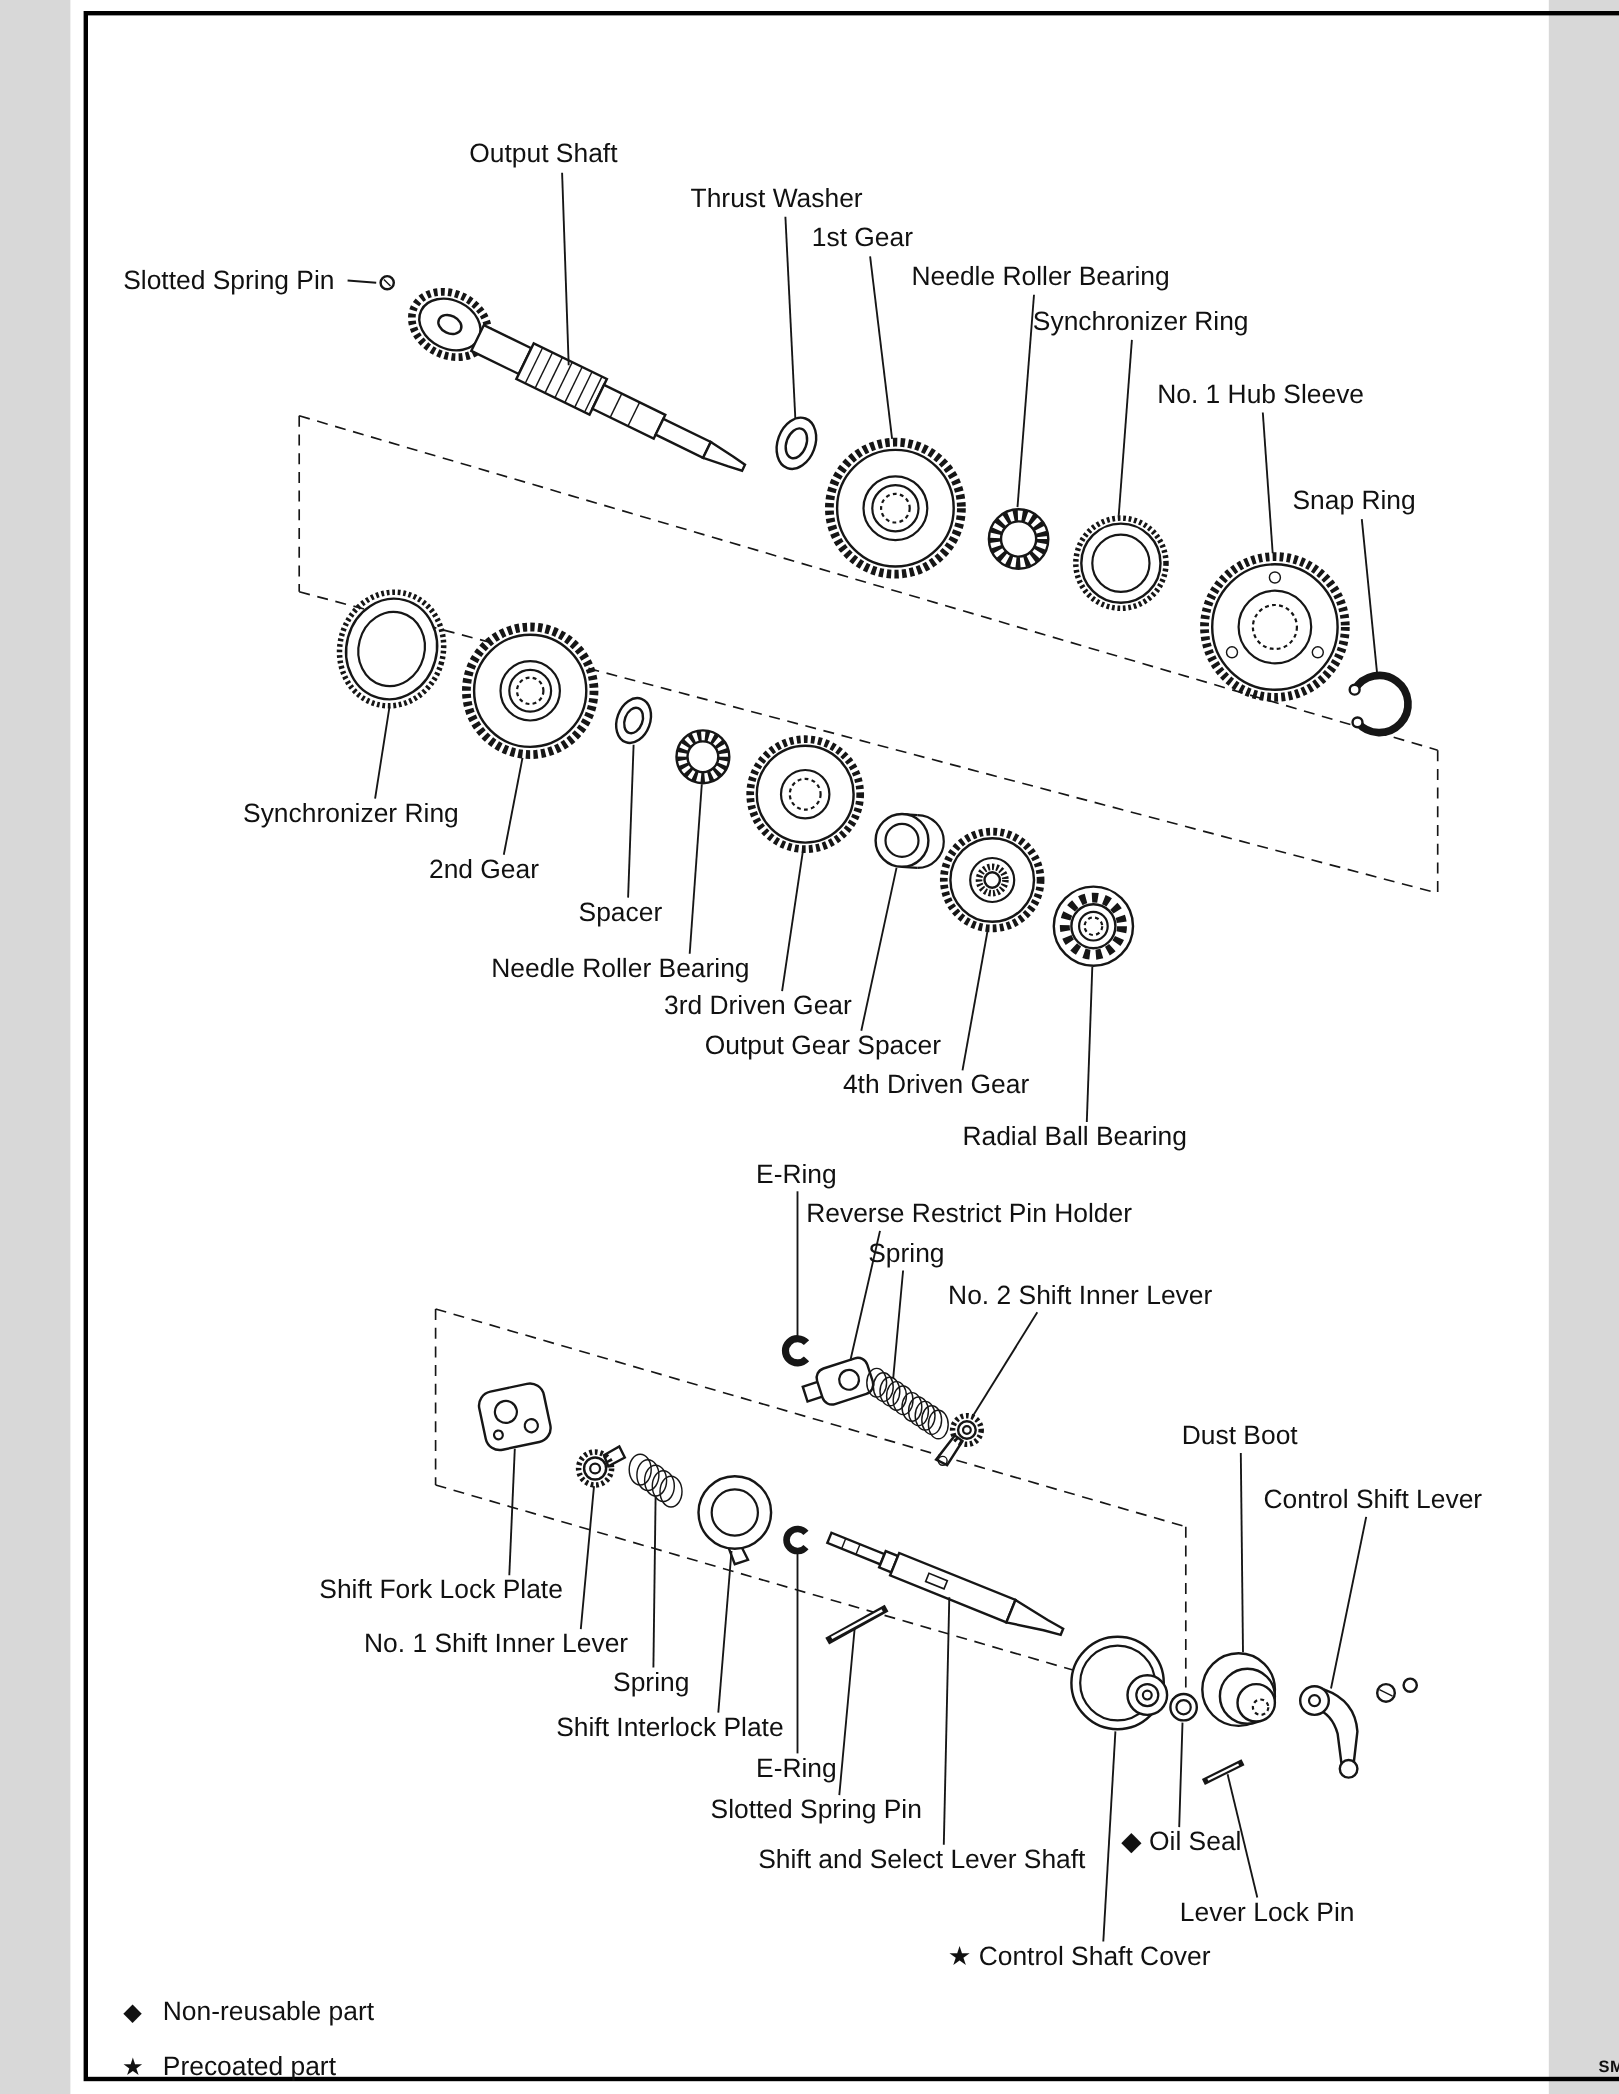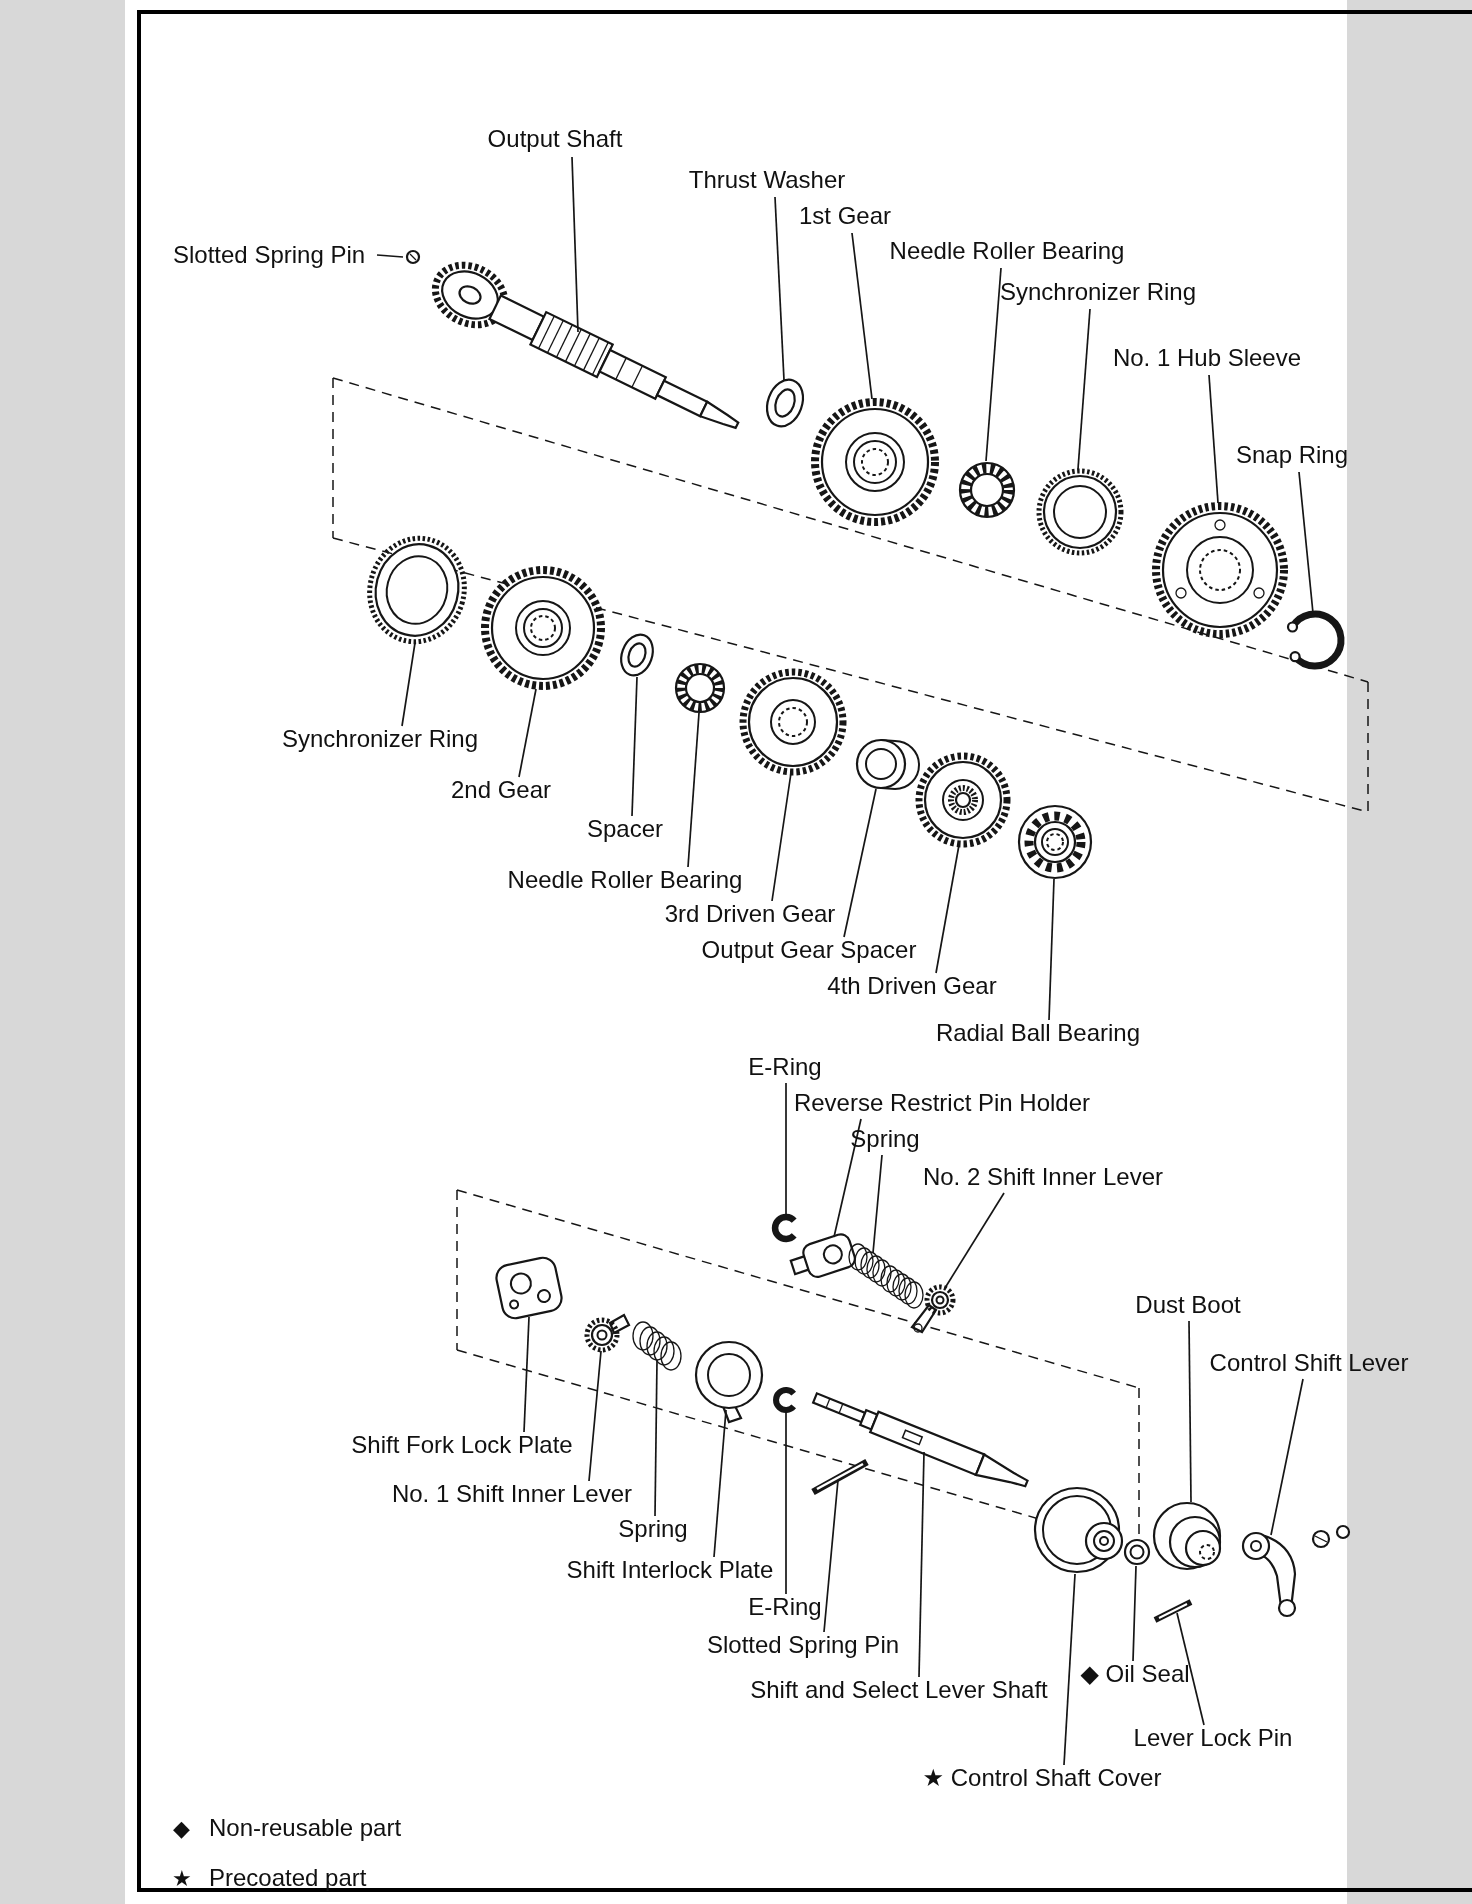--- a/index.html
+++ b/index.html
@@ -1,16 +1,16 @@
 <!DOCTYPE html>
 <html><head>
 <meta charset="utf-8">
 <style>
   html,body{margin:0;padding:0;background:#d8d8d8;}
-  .page{width:1222px;height:1904px;background:#ffffff;position:relative;margin:0 auto;}
+  .page{width:1344px;height:1904px;background:#ffffff;position:relative;margin:0 auto;}
   svg{display:block;}
   text{font-family:"Liberation Sans",sans-serif;font-size:24px;fill:#111;text-anchor:middle;}
   .start{text-anchor:start;}
   .end{text-anchor:end;}
   .sym{font-size:22px;}
   .code{font-size:15px;font-weight:700;letter-spacing:.5px;}
   .face{fill:#fff;stroke:#161616;stroke-width:2.2;}
   .ln{fill:none;stroke:#161616;stroke-width:2;}
   .thin{fill:none;stroke:#161616;stroke-width:1.3;}
   .teeth{fill:none;stroke:#161616;}

